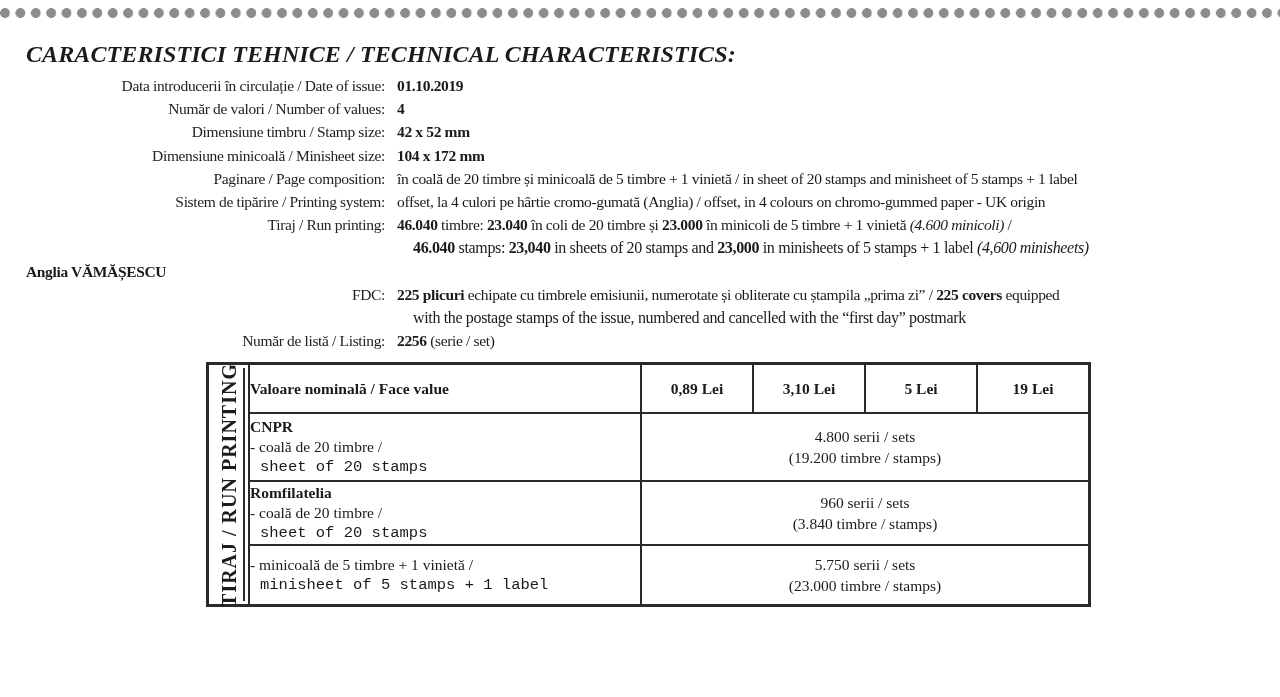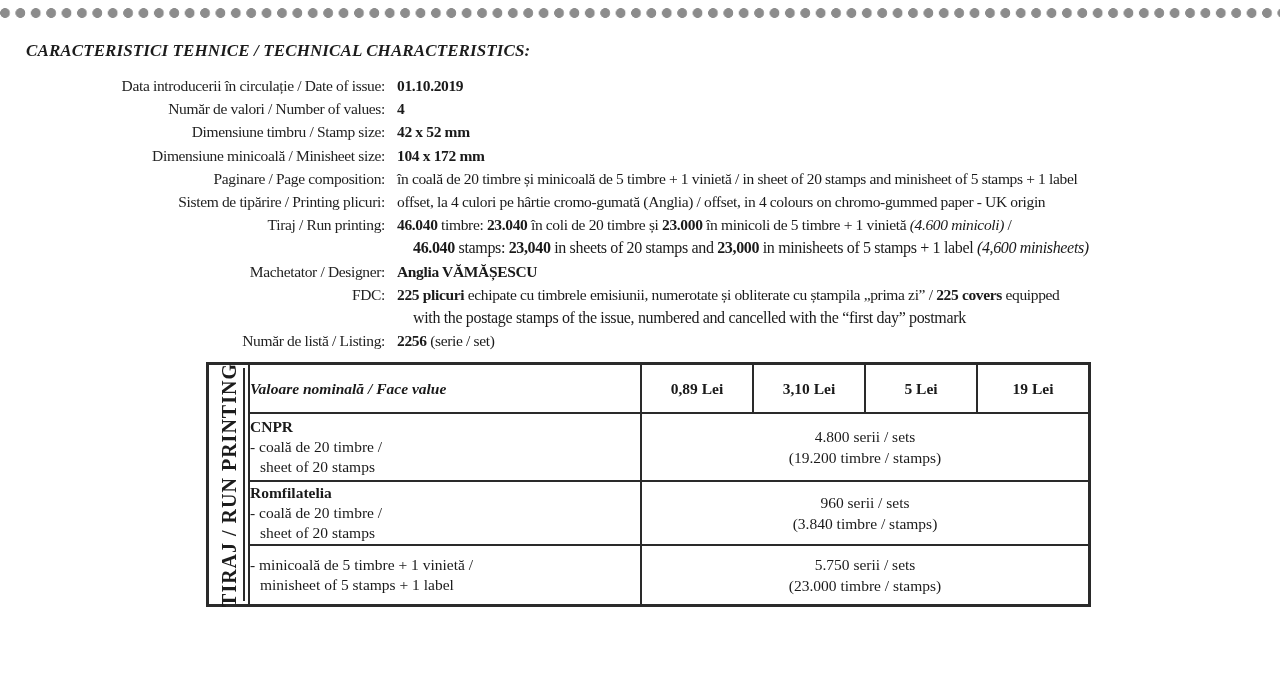--- a/index.html
+++ b/index.html
@@ -10,21 +10,21 @@
     position: relative;
   }
   .dots {
     position: absolute; left: 0; top: 8px; width: 1280px; height: 10px;
     background-image: radial-gradient(circle at 5px 5px, #8c8c8c 4.6px, transparent 5.2px);
     background-size: 15.4px 10px;
     background-repeat: repeat-x;
   }
   .heading {
     position: absolute; left: 26px; top: 41px;
-    font-size: 17px; font-style: italic; font-weight: bold;
+    font-size: 24px; font-style: italic; font-weight: bold;
     letter-spacing: 0.1px; color: #1c1c1c; font-family: Liberation Serif, serif;
   }
   .specs { position: absolute; left: 14px; top: 74px; width: 1280px; }
   .spec-row { display: flex; height: 23.2px; line-height: 23.2px; font-size: 15.5px; }
   .spec-label {
     width: 371px; text-align: right; flex: none; color: #222;
     letter-spacing: -0.35px;
   }
   .spec-value { margin-left: 12px; white-space: nowrap; color: #1a1a1a; letter-spacing: -0.35px; }
   .spec-value b { font-weight: bold; }
@@ -46,24 +46,24 @@
   .vlabel-inner {
     position: absolute; left: 3px; right: 3px; top: 3px; bottom: 3px;
     border-right: 2px solid #2a2a2a;
   }
   .vlabel-text {
     position: absolute; left: 50%; top: 50%;
     transform: translate(-50%, -50%) rotate(-90deg);
     white-space: nowrap; font-weight: bold; font-size: 20px; letter-spacing: 1px;
     color: #1c1c1c;
   }
-  td.head-label { width: 390px; height: 47px; padding-left: 16px; font-weight: bold; font-style: italic; }
+  td.head-label { width: 390px; height: 47px; padding-left: 16px; font-weight: bold; }
   td.fv { width: 110px; text-align: center; font-weight: bold; }
   td.row-label { padding: 6px 0 6px 16px; line-height: 20px; height: 66px; margin-left: 12px; }
-  td.row-label .line2 { padding-left: 10px; }
+  td.row-label .line2 { padding-left: 10px; font-family: Liberation Mono, monospace; }
   td.row-val { text-align: center; line-height: 21px; }
   tr.r1 td.row-label { height: 66px; }
   tr.r2 td.row-label { height: 62px; }
   tr.r3 td.row-label { height: 58px; }
 </style>
 </head>
 <body>
 
 <div class="dots"></div>
 
@@ -84,32 +84,31 @@
   </div>
   <div class="spec-row">
     <div class="spec-label">Dimensiune minicoală / Minisheet size:</div>
     <div class="spec-value"><b>104 x 172 mm</b></div>
   </div>
   <div class="spec-row">
     <div class="spec-label">Paginare / Page composition:</div>
     <div class="spec-value">în coală de 20 timbre și minicoală de 5 timbre + 1 vinietă / in sheet of 20 stamps and minisheet of 5 stamps + 1 label</div>
   </div>
   <div class="spec-row">
-    <div class="spec-label">Sistem de tipărire / Printing plicuri:</div>
+    <div class="spec-label">Sistem de tipărire / Printing system:</div>
     <div class="spec-value">offset, la 4 culori pe hârtie cromo-gumată (Anglia) / offset, in 4 colours on chromo-gummed paper - UK origin</div>
   </div>
   <div class="spec-row">
     <div class="spec-label">Tiraj / Run printing:</div>
     <div class="spec-value"><b>46.040</b><span> timbre: </span><b>23.040</b><span> în coli de 20 timbre și </span><b>23.000</b><span> în minicoli de 5 timbre + 1 vinietă </span><i>(4.600 minicoli)</i><span> /</span></div>
   </div>
   <div class="cont">
     <div class="spec-value"><b>46.040</b><span> stamps: </span><b>23,040</b><span> in sheets of 20 stamps and </span><b>23,000</b><span> in minisheets of 5 stamps + 1 label </span><i>(4,600 minisheets)</i></div>
   </div>
   <div class="spec-row">
-    <div class="spec-label">Machetator / Designer:</div>
     <div class="spec-value"><b>Anglia VĂMĂȘESCU</b></div>
   </div>
   <div class="spec-row">
     <div class="spec-label">FDC:</div>
     <div class="spec-value"><b>225 plicuri</b><span> echipate cu timbrele emisiunii, numerotate și obliterate cu ștampila „prima zi” / </span><b>225 covers</b><span> equipped</span></div>
   </div>
   <div class="cont">
     <div class="spec-value">with the postage stamps of the issue, numbered and cancelled with the “first day” postmark</div>
   </div>
   <div class="spec-row">

